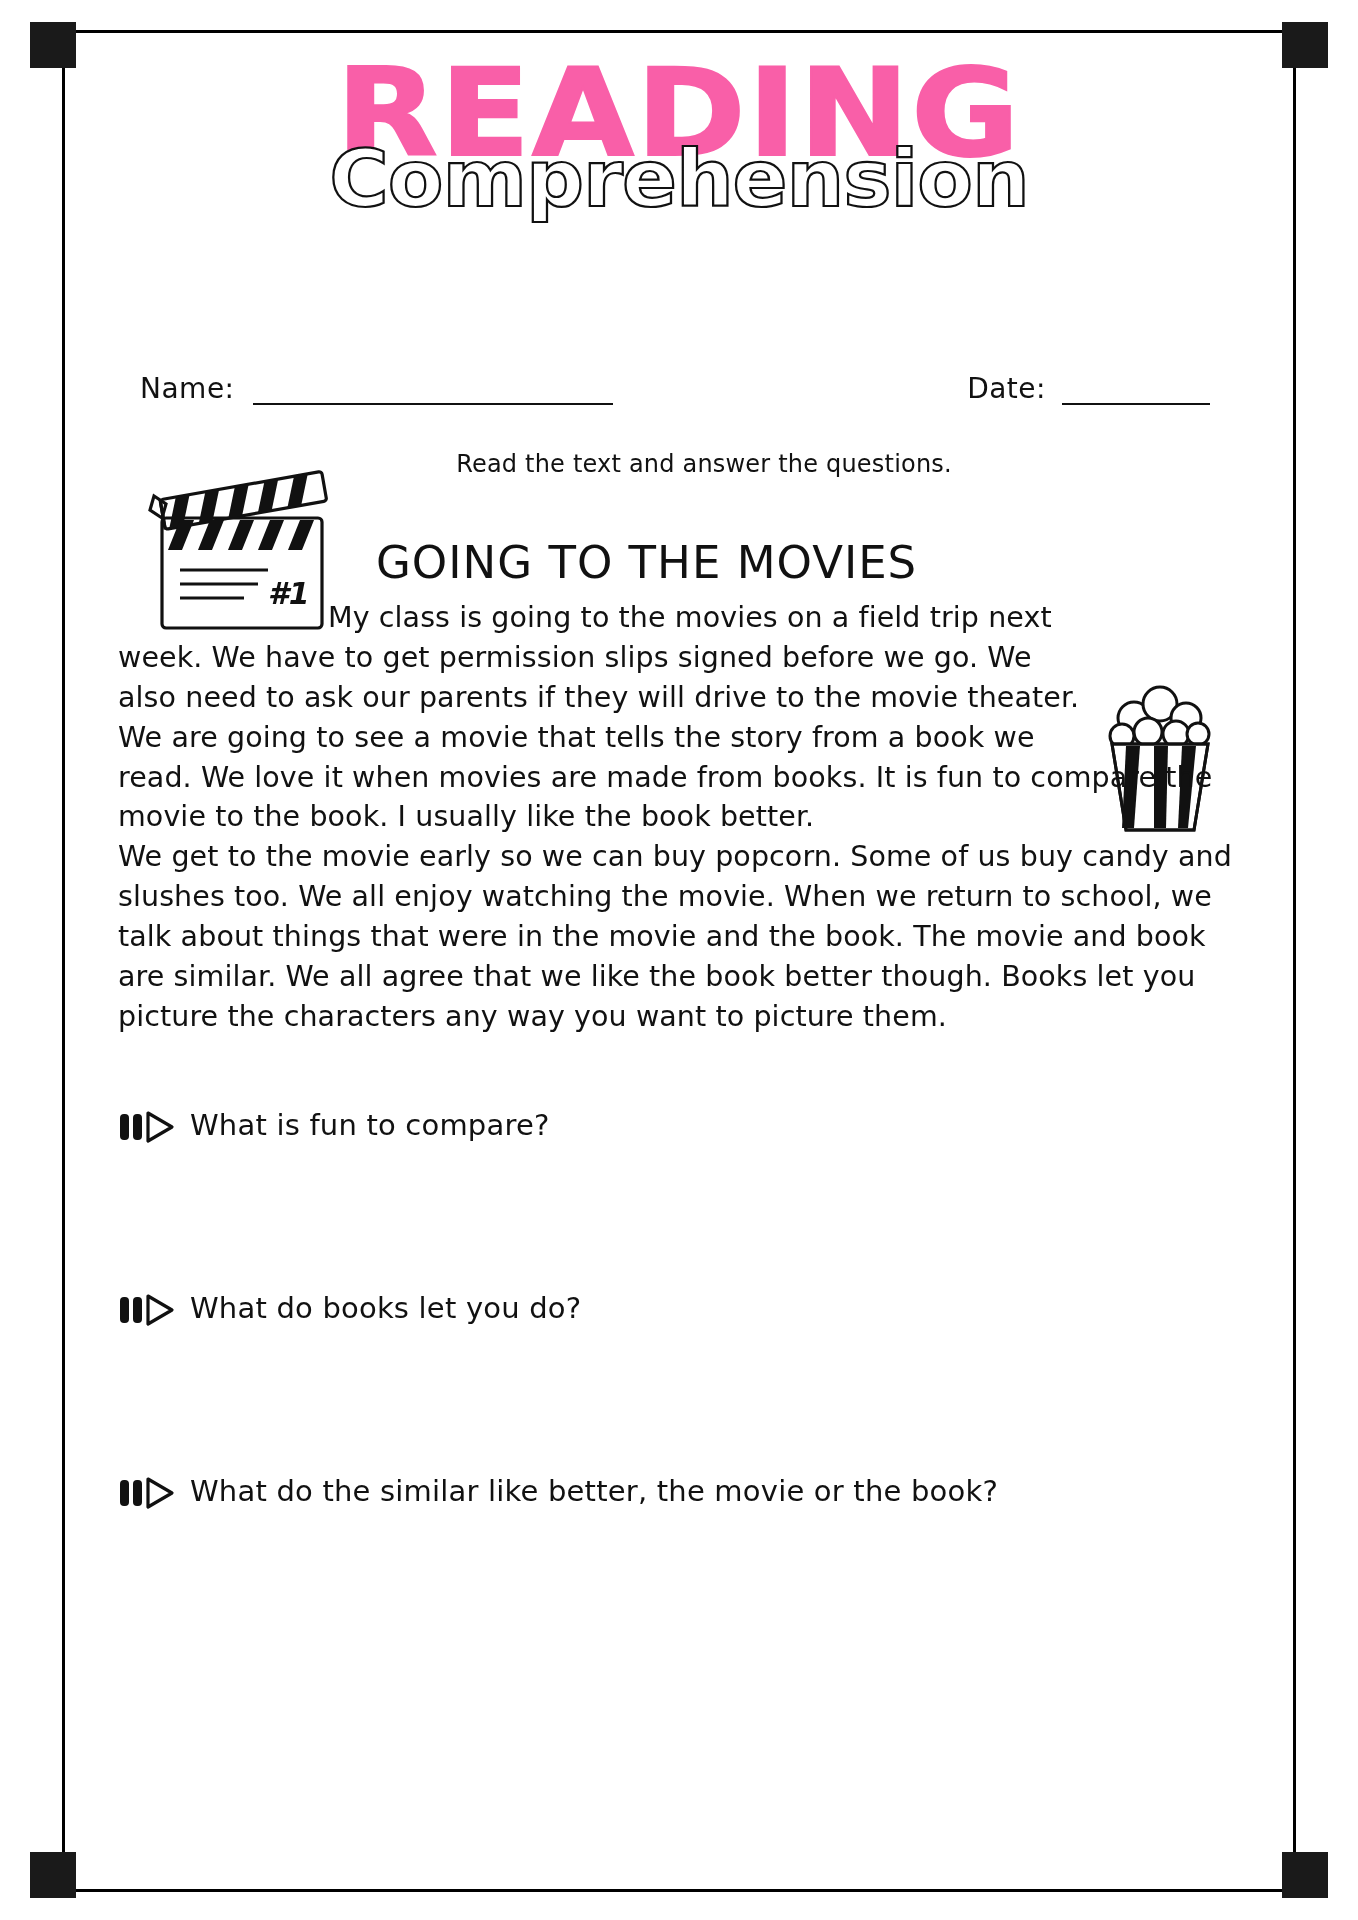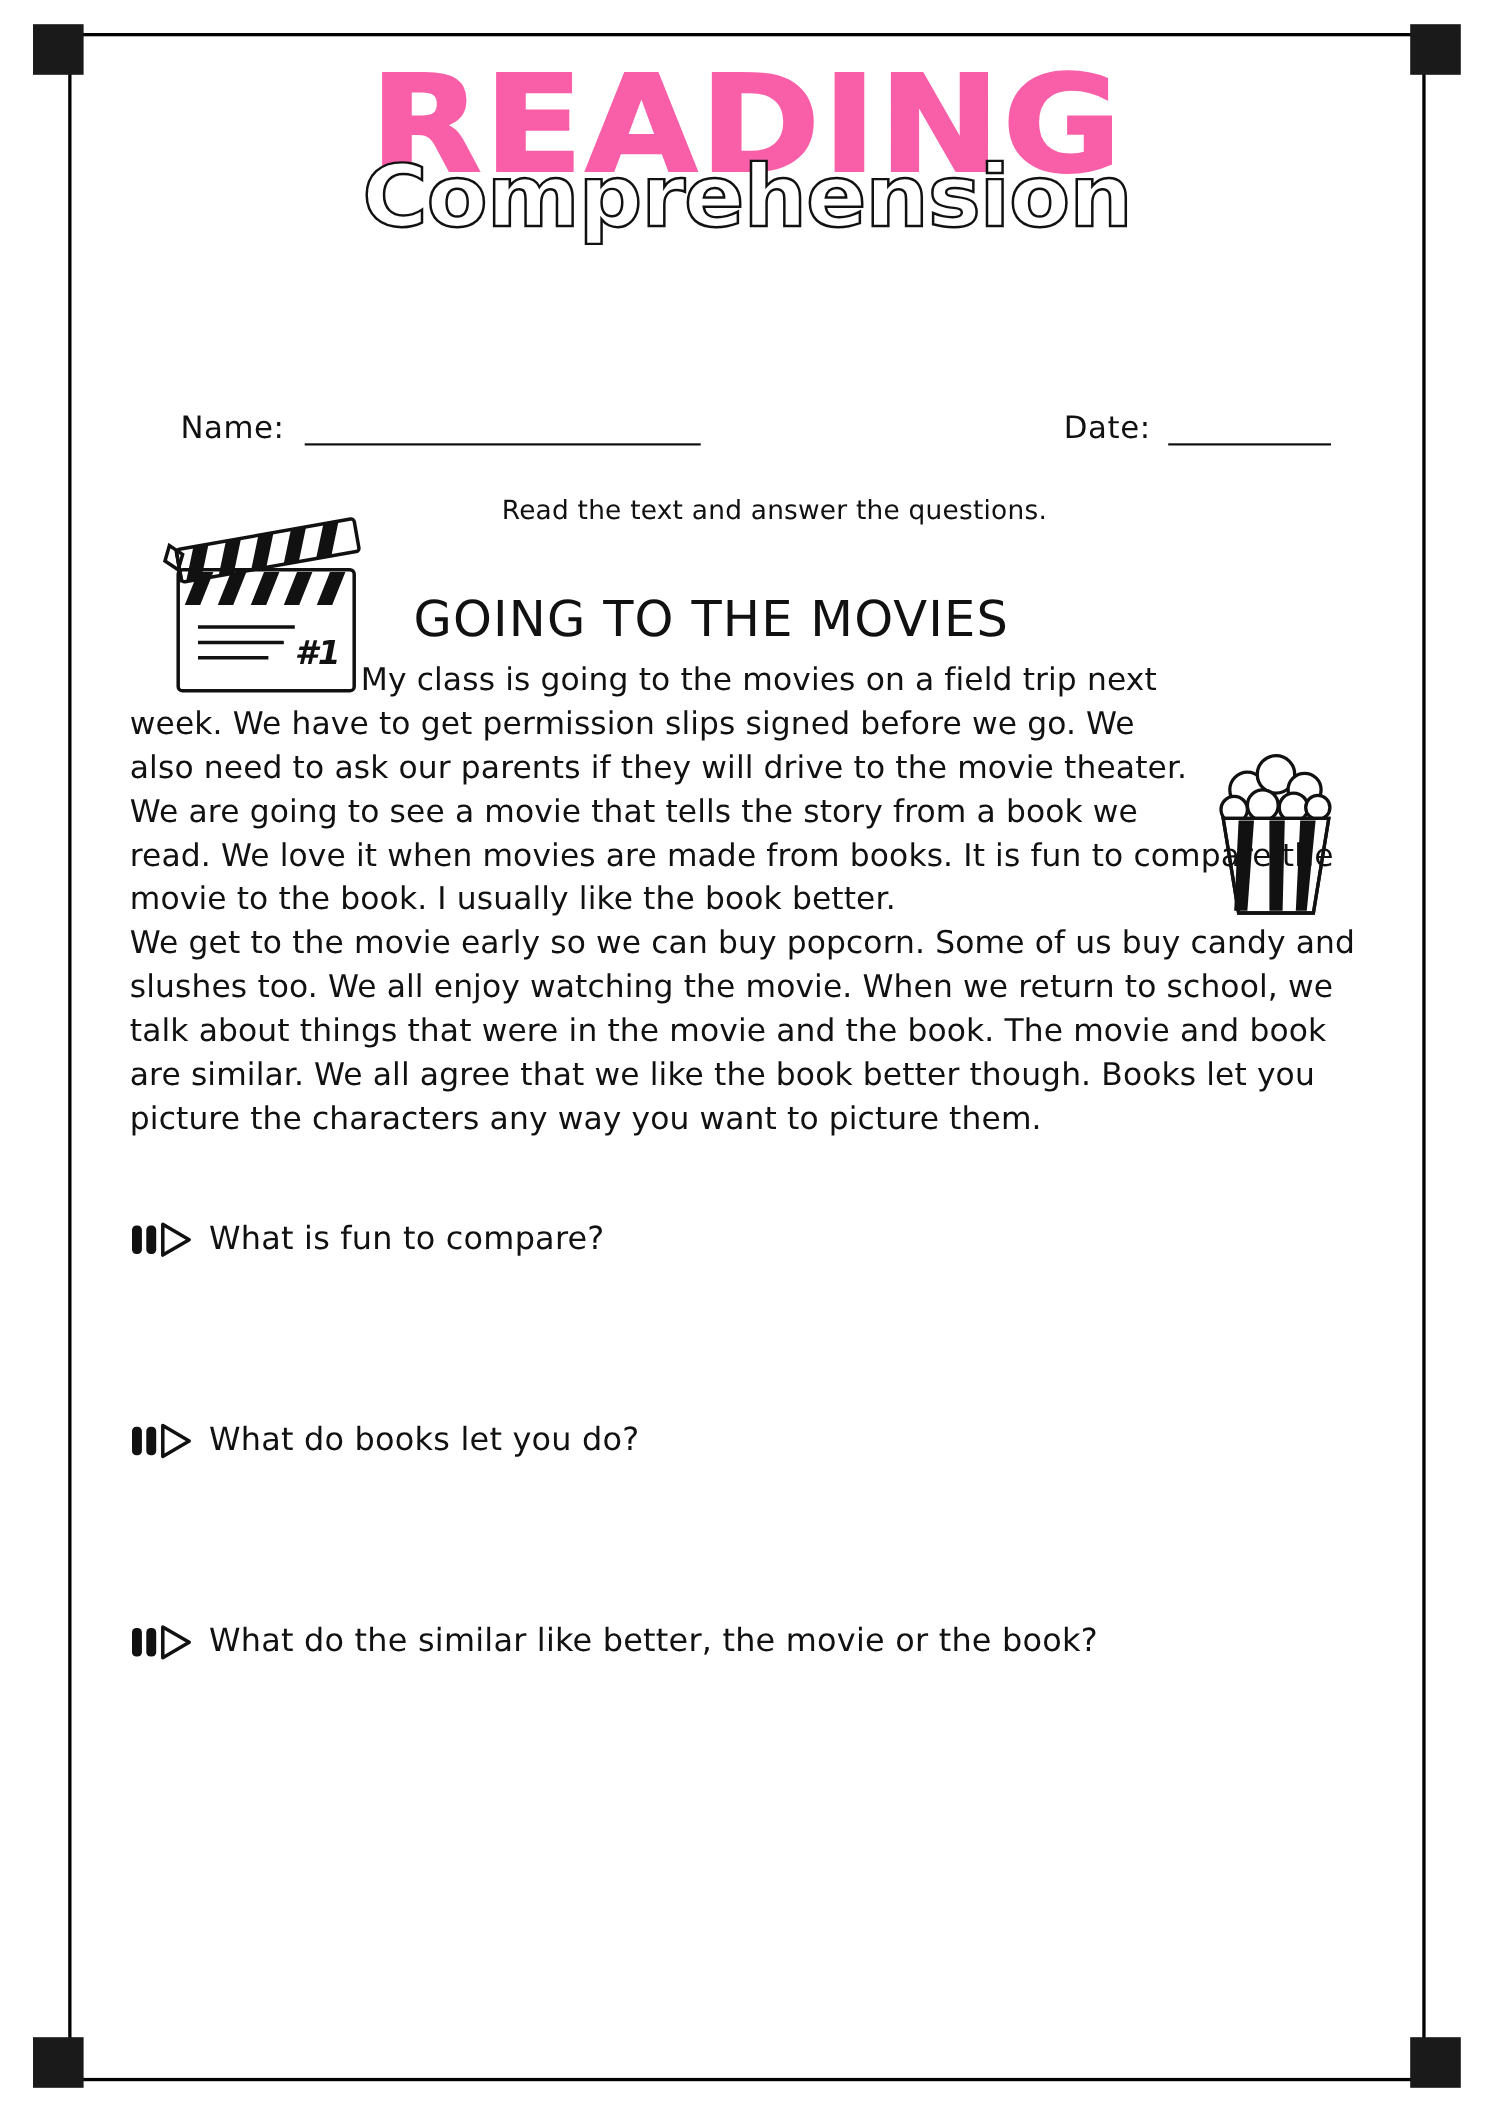--- a/index.html
+++ b/index.html
@@ -72,21 +72,21 @@
     margin: -34px 0 0 0;
     color: #ffffff;
     -webkit-text-stroke: 2.2px #111111;
     letter-spacing: -1px;
     transform: scaleX(1.04);
   }
 
   
   .namedate {
     position: absolute;
-    left: 164px;
+    left: 140px;
     right: 148px;
     top: 372px;
     display: flex;
     align-items: flex-end;
     font-size: 27px;
   }
   .nd-label {
     font-size: 28px;
     letter-spacing: 0.5px;
     white-space: nowrap;

